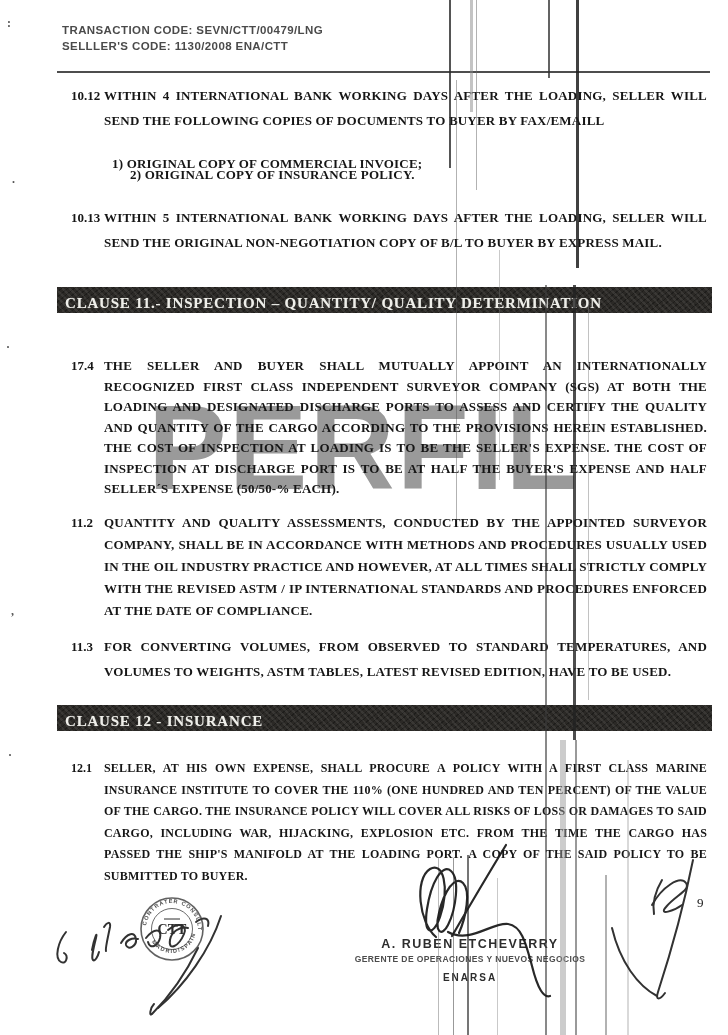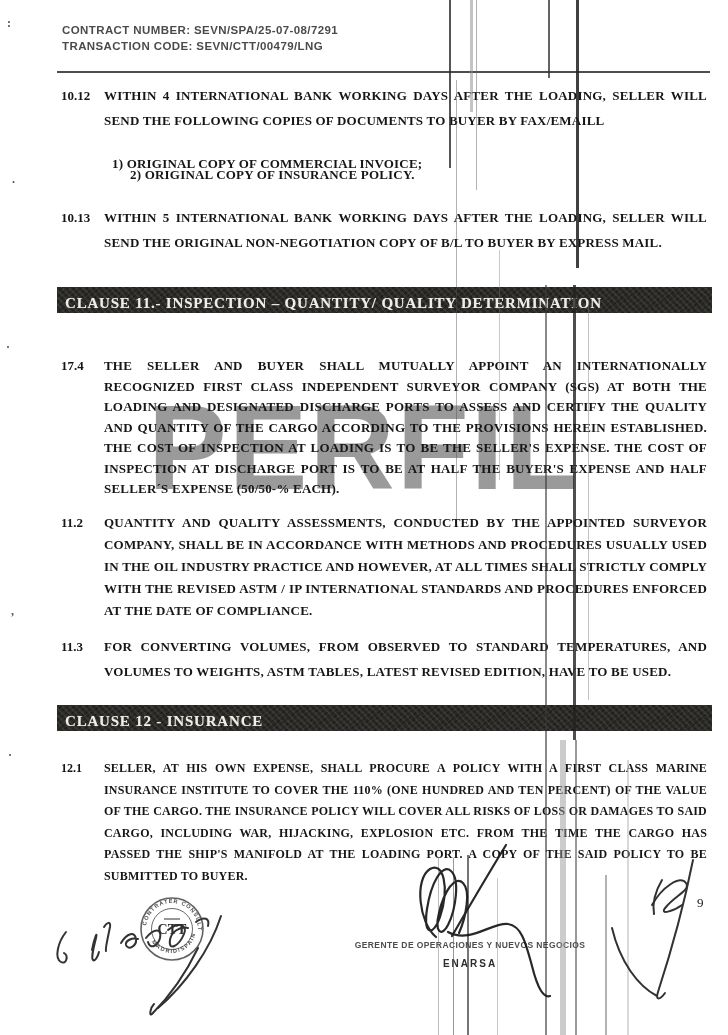--- a/index.html
+++ b/index.html
@@ -13,21 +13,21 @@
     color:var(--text,#161616);
   }
   
   .hdr{position:absolute;left:62px;top:22px;
        font-family:"Liberation Sans", sans-serif;
        font-size:11.5px;line-height:16px;letter-spacing:.4px;
        color:#2b2b2b;font-weight:700;opacity:.85;}
   .hdr-rule{position:absolute;left:57px;top:71px;width:653px;height:2px;background:#2e2e2e;opacity:.85;}
   
   .para{position:absolute;left:53px;right:21px;font-weight:700;}
-  .para .num{position:absolute;left:8px;top:0;}
+  .para .num{position:absolute;left:18px;top:0;}
   .para .txt{display:block;margin-left:51px;text-align:justify;letter-spacing:.2px;}
   .b1012{top:83px;font-size:13px;line-height:25px;}
   .b1013{top:205px;font-size:13px;line-height:25px;}
   .b111{top:356px;font-size:13px;line-height:20.5px;}
   .b112{top:512px;font-size:13px;line-height:22px;}
   .b113{top:634px;font-size:13px;line-height:25px;}
   .b121{top:758px;font-size:12px;line-height:21.5px;}
   .li{position:absolute;font-size:13px;font-weight:700;letter-spacing:.2px;}
   .li1{left:112px;top:156px;}
   .li2{left:130px;top:167px;}
@@ -71,22 +71,22 @@
 </head>
 <body>
 
 <div class="page">
 
   <div class="watermark">PERFIL</div>
 
   <div class="content">
 
     <div class="hdr">
-      <div>CONTRACT NUMBER: SEVN/SPA/25-07-08/7291</div>
       <div>TRANSACTION CODE: SEVN/CTT/00479/LNG</div>
+      <div>SELLLER'S CODE: 1130/2008 ENA/CTT</div>
     </div>
     <div class="hdr-rule"></div>
 
     <div class="para b1012">
       <span class="num">10.12</span>
       <span class="txt">WITHIN 4 INTERNATIONAL BANK WORKING DAYS AFTER THE LOADING, SELLER WILL SEND THE FOLLOWING COPIES OF DOCUMENTS TO BUYER BY FAX/EMAILL</span>
     </div>
     <div class="li li1">1) ORIGINAL COPY OF COMMERCIAL INVOICE;</div>
     <div class="li li2">2) ORIGINAL COPY OF INSURANCE POLICY.</div>
 
@@ -116,20 +116,21 @@
 
     <div class="para b121">
       <span class="num">12.1</span>
       <span class="txt">SELLER, AT HIS OWN EXPENSE, SHALL PROCURE A POLICY WITH A FIRST CLASS MARINE INSURANCE INSTITUTE TO COVER THE 110% (ONE HUNDRED AND TEN PERCENT) OF THE VALUE OF THE CARGO. THE INSURANCE POLICY WILL COVER ALL RISKS OF LOSS OR DAMAGES TO SAID CARGO, INCLUDING WAR, HIJACKING, EXPLOSION ETC. FROM THE TIME THE CARGO HAS PASSED THE SHIP'S MANIFOLD AT THE LOADING PORT. A COPY OF THE SAID POLICY TO BE SUBMITTED TO BUYER.</span>
     </div>
   </div>
 
   <div class="pageno">9</div>
 
   <div class="sigblock">
+    <div class="sig-name">A. RUBEN ETCHEVERRY</div>
     <div class="sig-title">GERENTE DE OPERACIONES Y NUEVOS NEGOCIOS</div>
     <div class="sig-co">ENARSA</div>
   </div>
 
   <div class="artifacts">
     <div class="vline" style="left:449px;top:0;width:2px;height:168px;background:#2a2a2a;opacity:.8"></div>
     <div class="vline" style="left:456px;top:80px;width:1px;height:440px;background:#555;opacity:.45"></div>
     <div class="vline" style="left:470px;top:0;width:3px;height:112px;background:#8a8a8a;opacity:.5"></div>
     <div class="vline" style="left:476px;top:0;width:1px;height:190px;background:#666;opacity:.5"></div>
     <div class="vline" style="left:499px;top:250px;width:1px;height:230px;background:#777;opacity:.4"></div>

